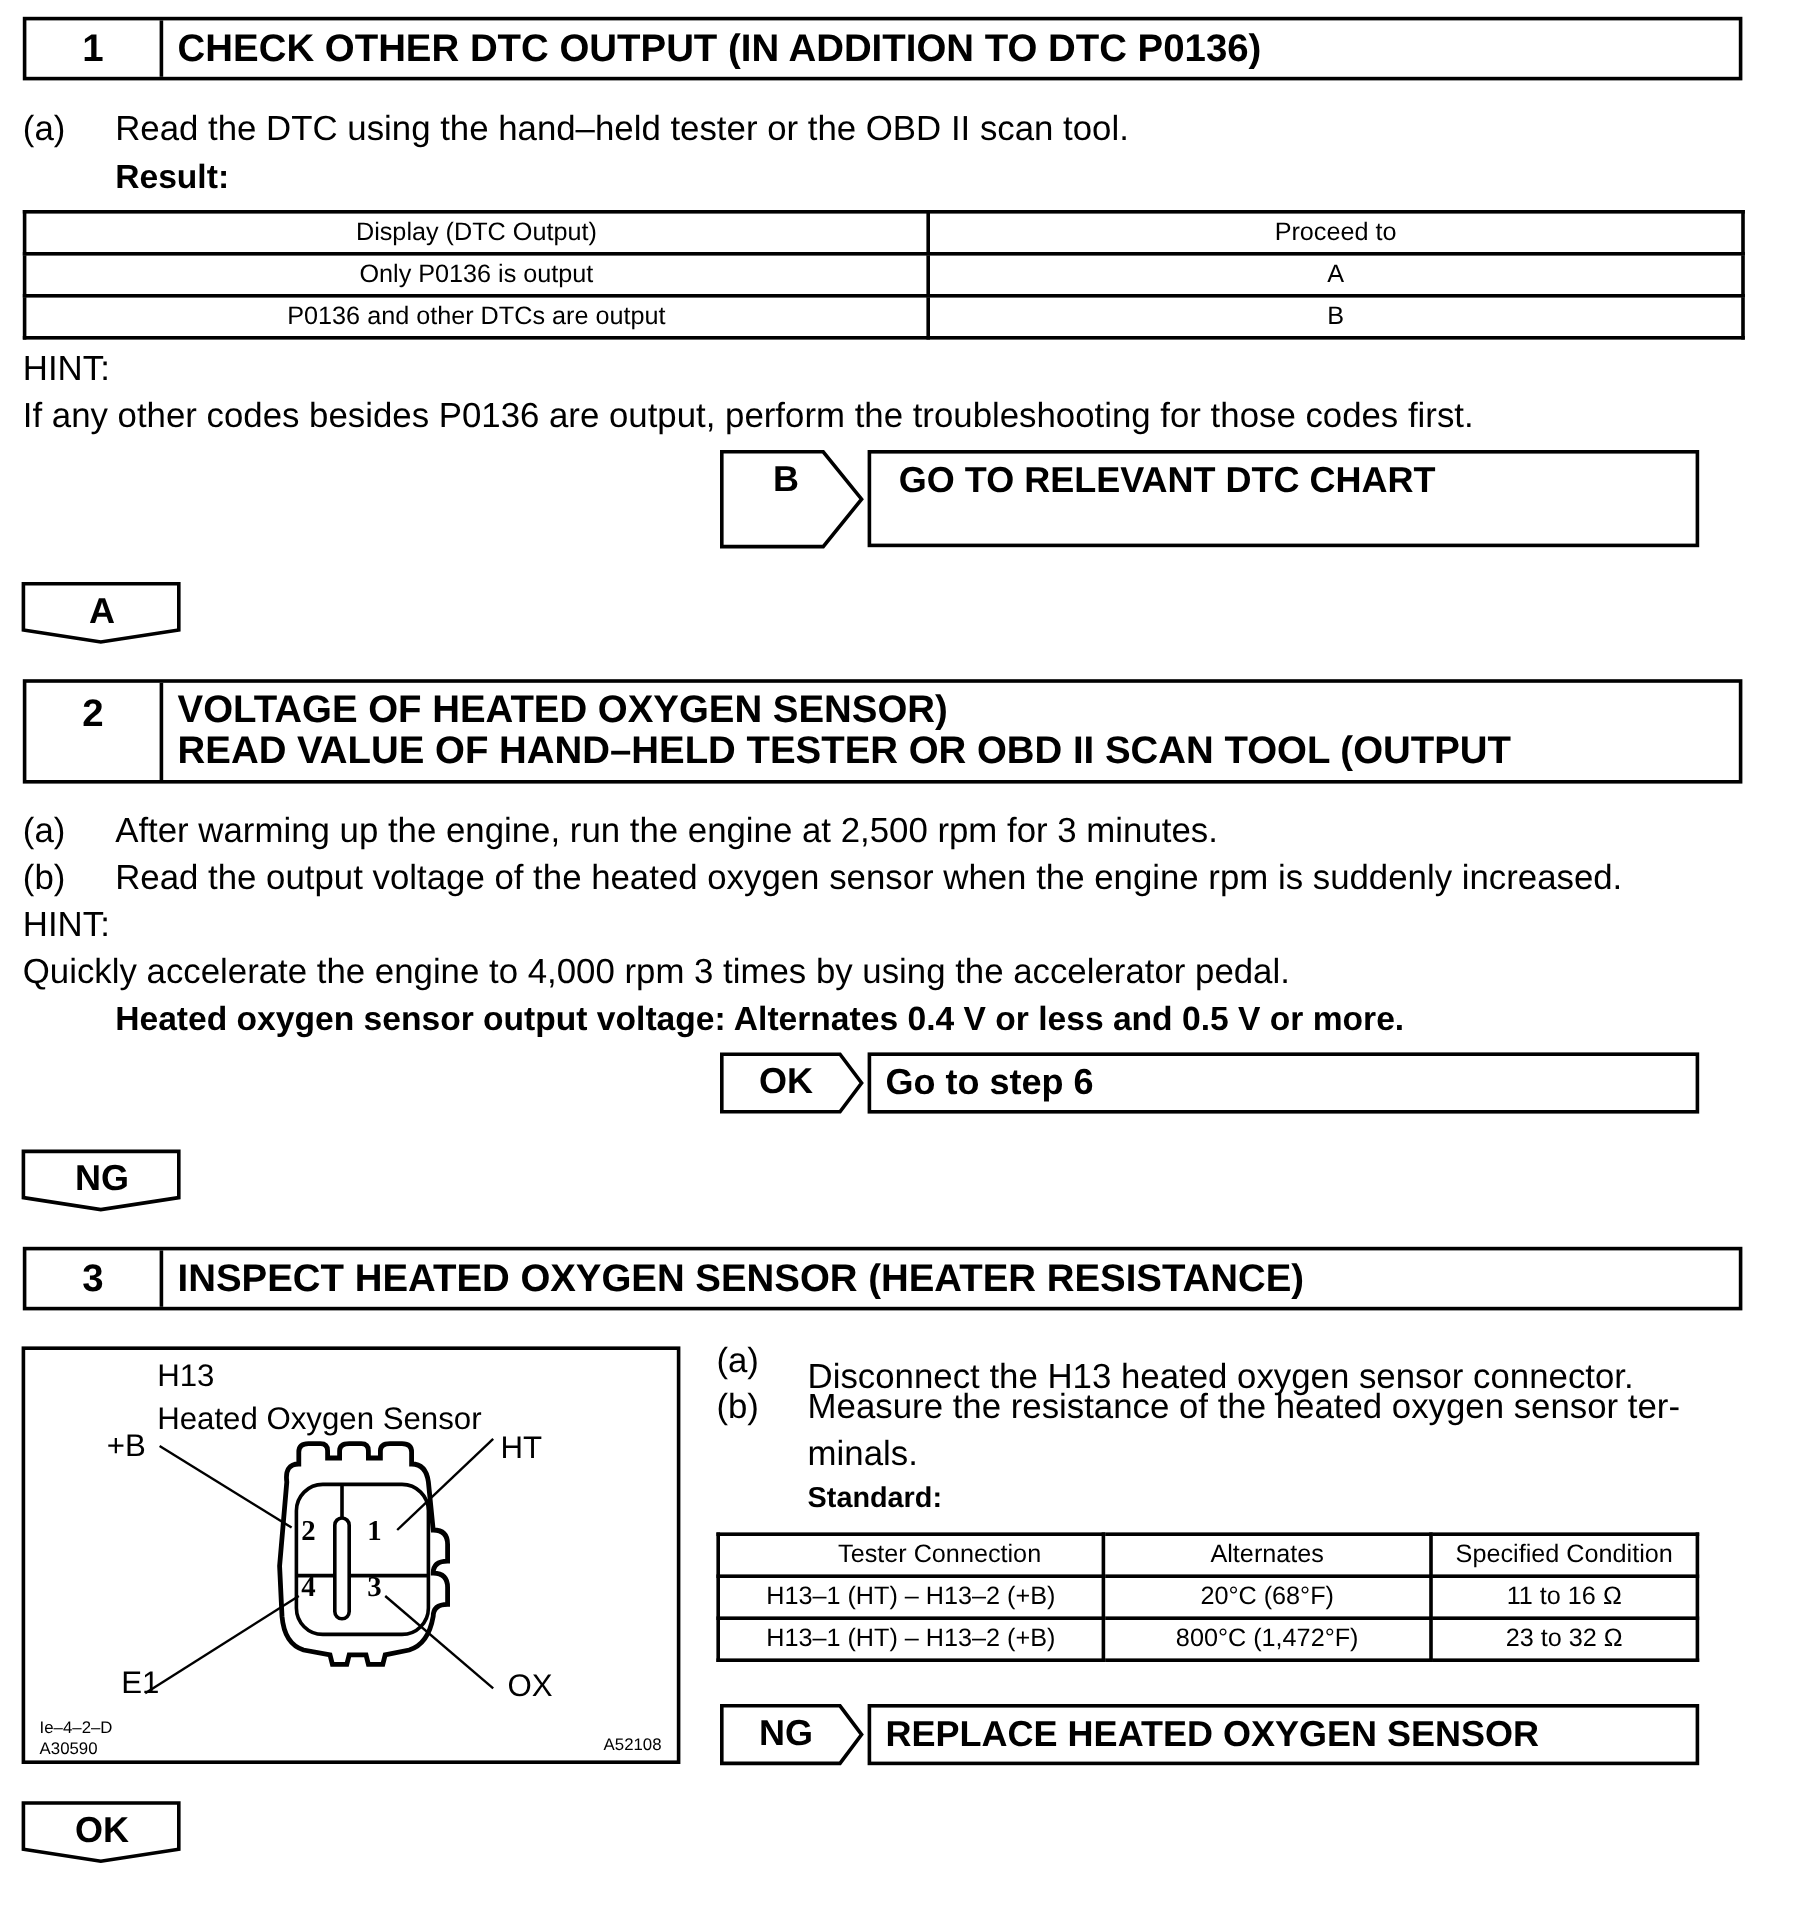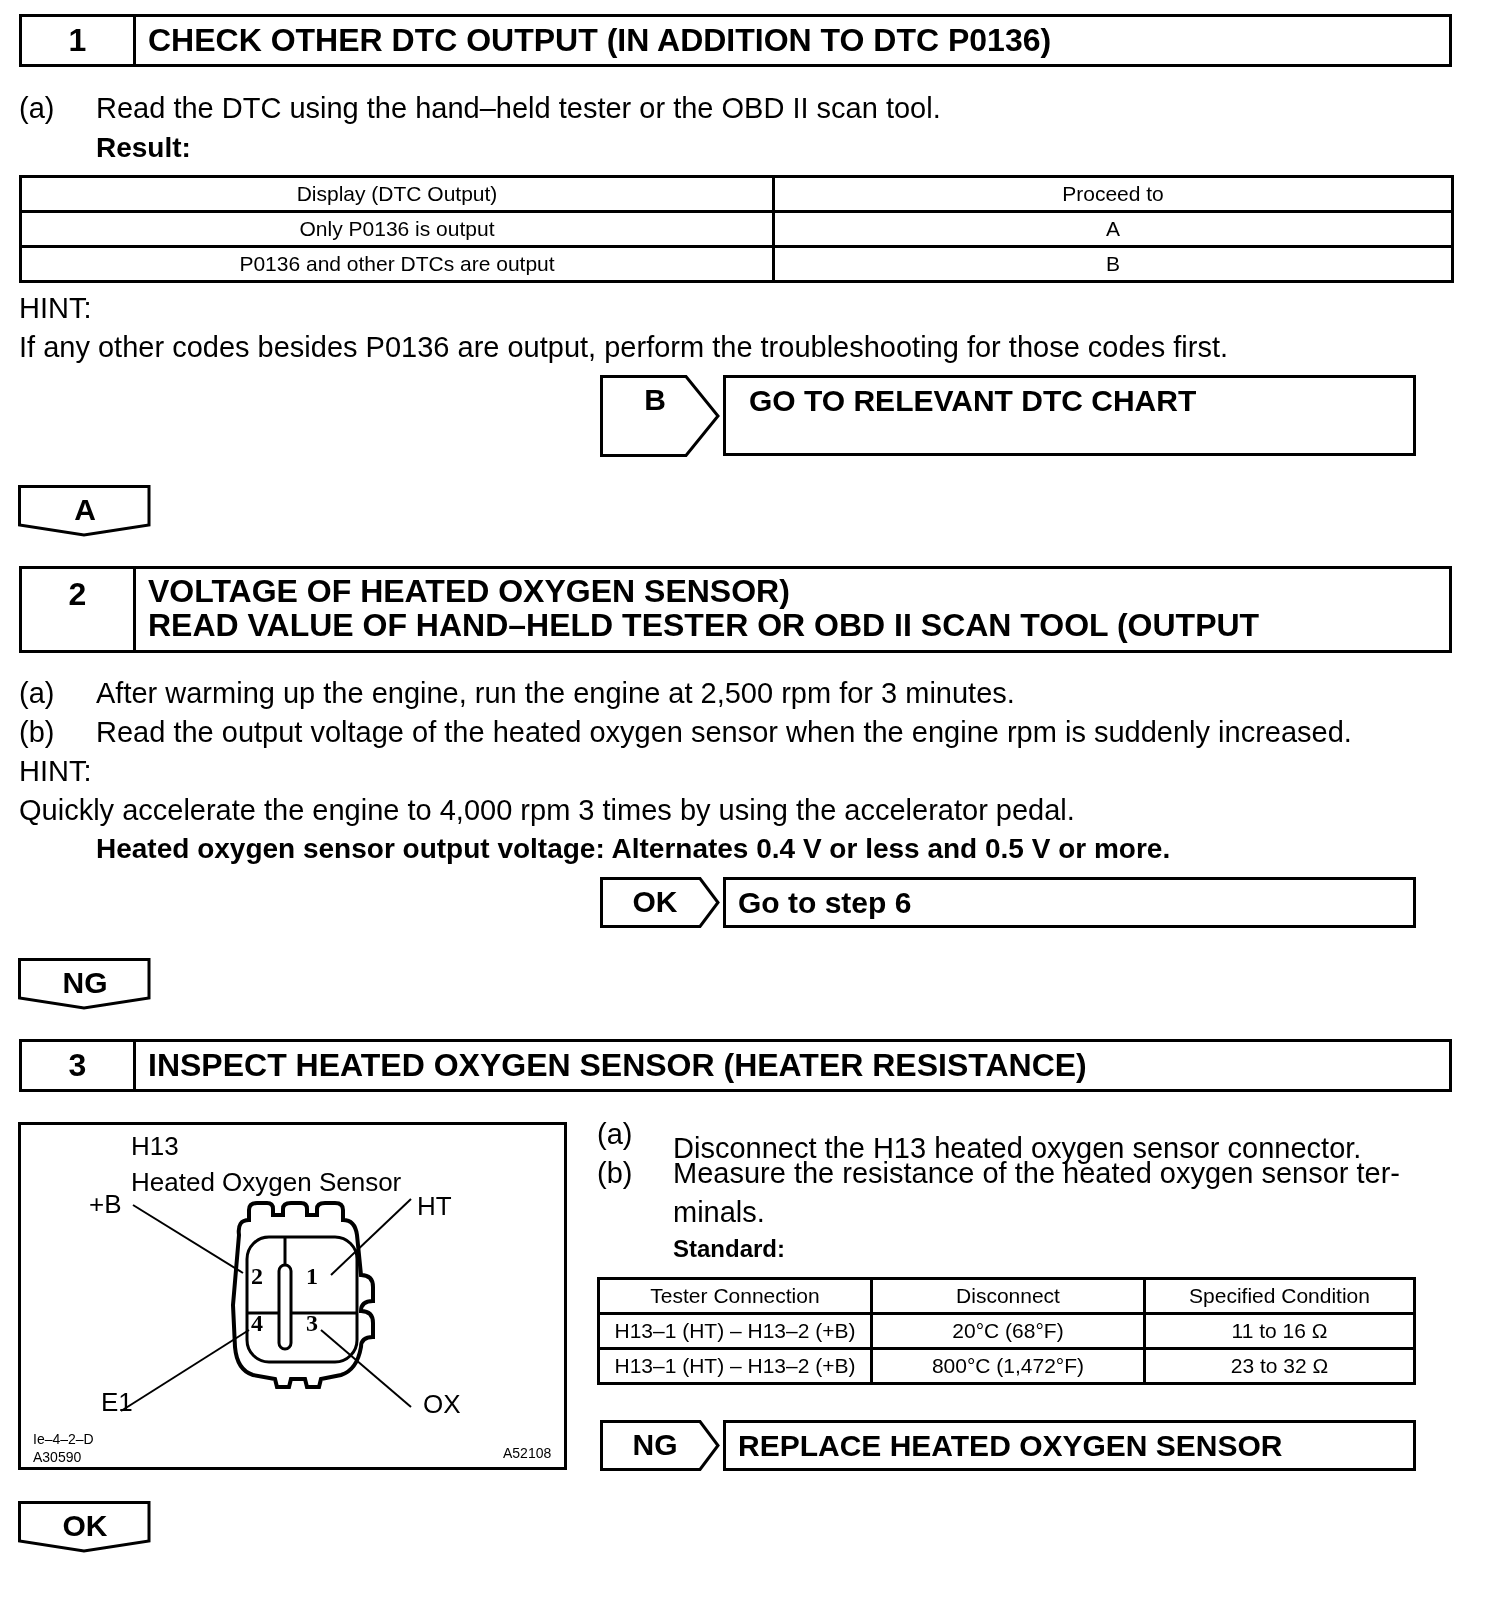--- a/index.html
+++ b/index.html
@@ -138,22 +138,22 @@
 <div class="text" style="left:597px;top:1118px;">(a)</div>
 <div class="text" style="left:673px;top:1118px;margin-top:14px;">Disconnect the H13 heated oxygen sensor connector.</div>
 <div class="text" style="left:597px;top:1157px;">(b)</div>
 <div class="text" style="left:673px;top:1157px;">Measure the resistance of the heated oxygen sensor ter-</div>
 <div class="text" style="left:673px;top:1196px;">minals.</div>
 <div class="text bold" style="left:673px;top:1235px;font-size:24px;">Standard:</div>
 
 <table class="grid" style="left:597px;top:1277px;width:819px;">
   <tbody>
       <tr>
-    <td style="width:270px;">Tester Connection</td>
-    <td style="width:270px;">Disconnect</td>
+    <td style="width:270px;padding-left:48px;">Tester Connection</td>
+    <td style="width:270px;">Alternates</td>
     <td>Specified Condition</td>
   </tr>
   <tr>
     <td>H13–1 (HT) – H13–2 (+B)</td>
     <td>20°C (68°F)</td>
     <td>11 to 16 Ω</td>
   </tr>
   <tr>
     <td>H13–1 (HT) – H13–2 (+B)</td>
     <td>800°C (1,472°F)</td>

